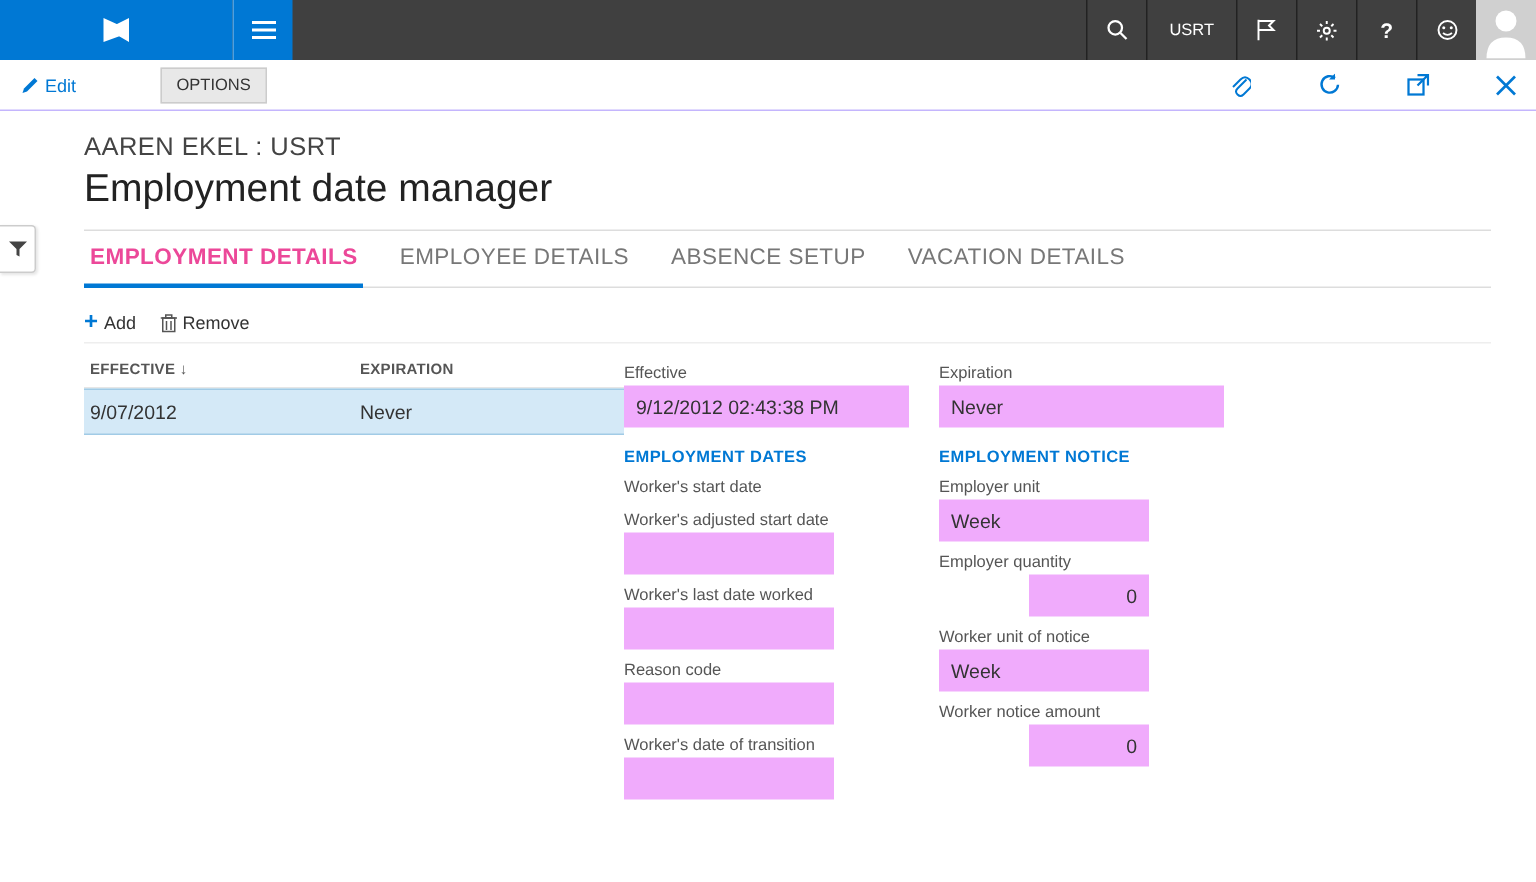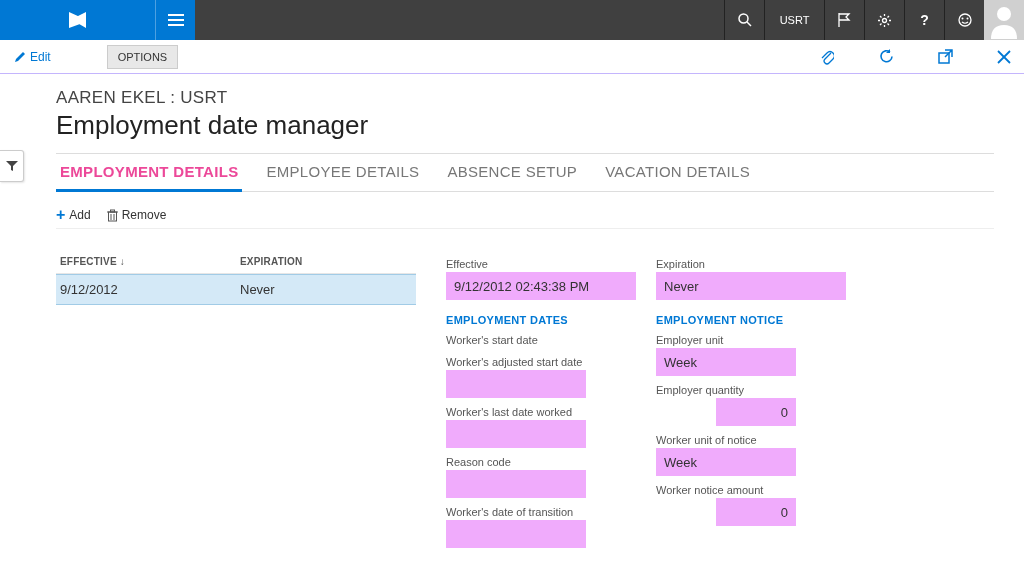--- a/index.html
+++ b/index.html
@@ -35,21 +35,21 @@
     .tab { font-size: 15px; color: #777; padding: 9px 4px; cursor: pointer; letter-spacing: 0.3px; }
     .tab.active { color: #ec4899; font-weight: 600; border-bottom: 3px solid #0078d4; margin-bottom: -1px; }
 
     
     .list-actions { display: flex; gap: 16px; margin-top: 10px; align-items: center; padding: 4px 0; border-bottom: 1px solid #eee; }
     .list-action { display: flex; align-items: center; gap: 4px; font-size: 12px; color: #333; cursor: pointer; }
     .plus { color: #0078d4; font-size: 16px; font-weight: bold; }
     .trash { color: #555; font-size: 13px; }
 
     
-    .main { display: flex; gap: 30px; margin-top: 21px; }
+    .main { display: flex; margin-top: 6px; }
     .left-col { width: 360px; }
     .right-col { flex: 1; display: flex; gap: 20px; }
 
     
     .tbl-head { display: flex; font-size: 10px; color: #555; padding: 6px 4px; border-bottom: 1px solid #e6e6e6; font-weight: 600; letter-spacing: 0.2px; }
     .col1 { width: 180px; }
     .col2 { flex: 1; }
     .tbl-row { display: flex; padding: 7px 4px; font-size: 13px; color: #333; cursor: pointer; }
     .tbl-row.selected { background: #d4e9f7; border-top: 1px solid #a1cbe6; border-bottom: 1px solid #a1cbe6; }
 
@@ -189,21 +189,21 @@
 
     <div class="left-col">
       <div class="tbl-head">
         <div class="col1">
           <span>EFFECTIVE</span>
           <span>↓</span>
         </div>
         <div class="col2">EXPIRATION</div>
       </div>
       <div class="tbl-row selected">
-        <div class="col1">9/12/2012</div>
+        <div class="col1">9/07/2012</div>
         <div class="col2">Never</div>
       </div>
     </div>
 
     <div class="right-col">
       <div class="form-col">
         <div class="fld-label">Effective</div>
         <input class="fld-input" value="9/12/2012 02:43:38 PM" style="">
 
         <div class="section-label">EMPLOYMENT DATES</div>

